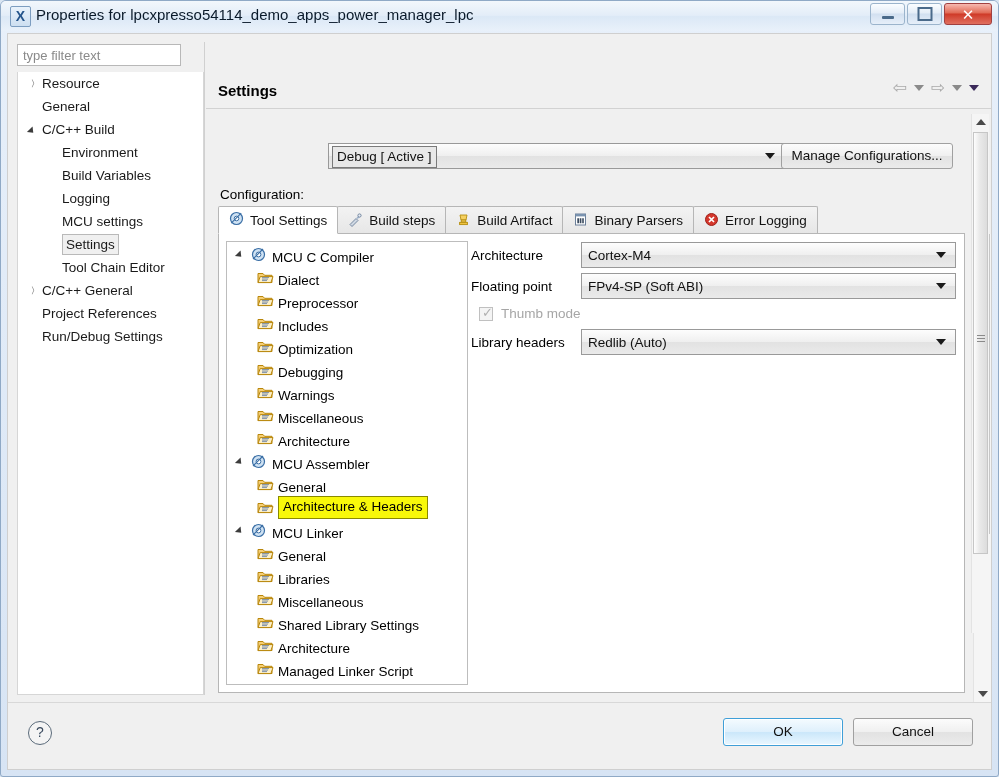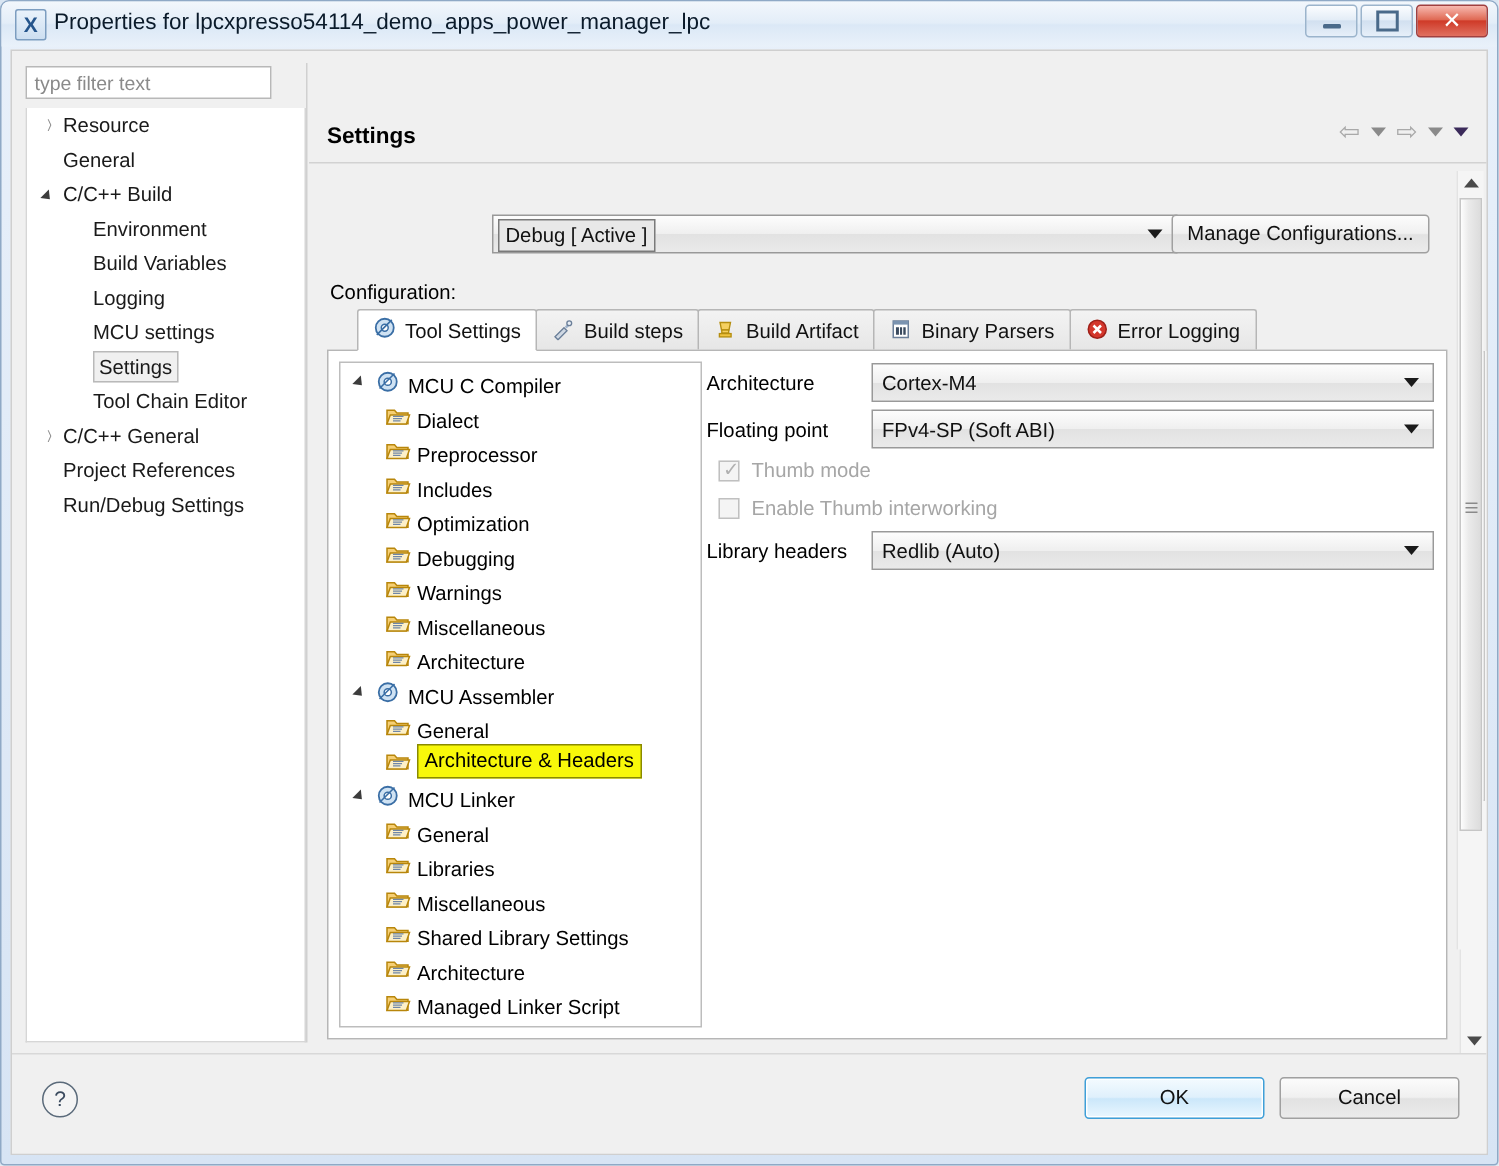--- a/index.html
+++ b/index.html
@@ -143,21 +143,21 @@
   
   .tabs{position:absolute;left:12px;top:96px;right:4px;height:28px;display:flex;}
   .tab{
     box-sizing:border-box;height:28px;
     border:1px solid #b6b6b6;border-bottom:none;
     background:linear-gradient(to bottom,#f3f3f3 0%,#e6e6e6 100%);
     display:flex;align-items:center;gap:6px;padding:0 10px;
     font-size:13.5px;color:#111;white-space:nowrap;margin-right:-1px;
     border-radius:2px 2px 0 0;
   }
-  .tab.active{background:#fff;border-bottom:1px solid #fff;position:relative;z-index:3;margin-left:20px;}
+  .tab.active{background:#fff;border-bottom:1px solid #fff;position:relative;z-index:3;}
   .tabpanel{
     position:absolute;left:12px;top:123px;right:4px;bottom:10px;
     border:1px solid #b6b6b6;background:#fff;
   }
   .mcutree{
     position:absolute;left:7px;top:7px;width:240px;bottom:7px;
     border:1px solid #bdbdbd;background:#fff;overflow:hidden;
   }
   .mt-row{height:23px;line-height:23px;font-size:13.5px;white-space:nowrap;position:relative;}
   .mt-lab{position:absolute;top:4px;}
@@ -575,24 +575,20 @@
                 <span class="cv">FPv4-SP (Soft ABI)</span>
                 <span class="carrow"></span>
               </div>
             </div>
             <div class="cbrow">
               <span class="cbox">
                 <span class="tick">✓</span>
               </span>
               <span class="cblabel">Thumb mode</span>
             </div>
-            <div class="cbrow">
-              <span class="cbox"></span>
-              <span class="cblabel">Enable Thumb interworking</span>
-            </div>
             <div class="frow">
               <span class="flabel">Library headers</span>
               <div class="combo fcombo">
                 <span class="cv">Redlib (Auto)</span>
                 <span class="carrow"></span>
               </div>
             </div>
           </div>
         </div>
       </div>

